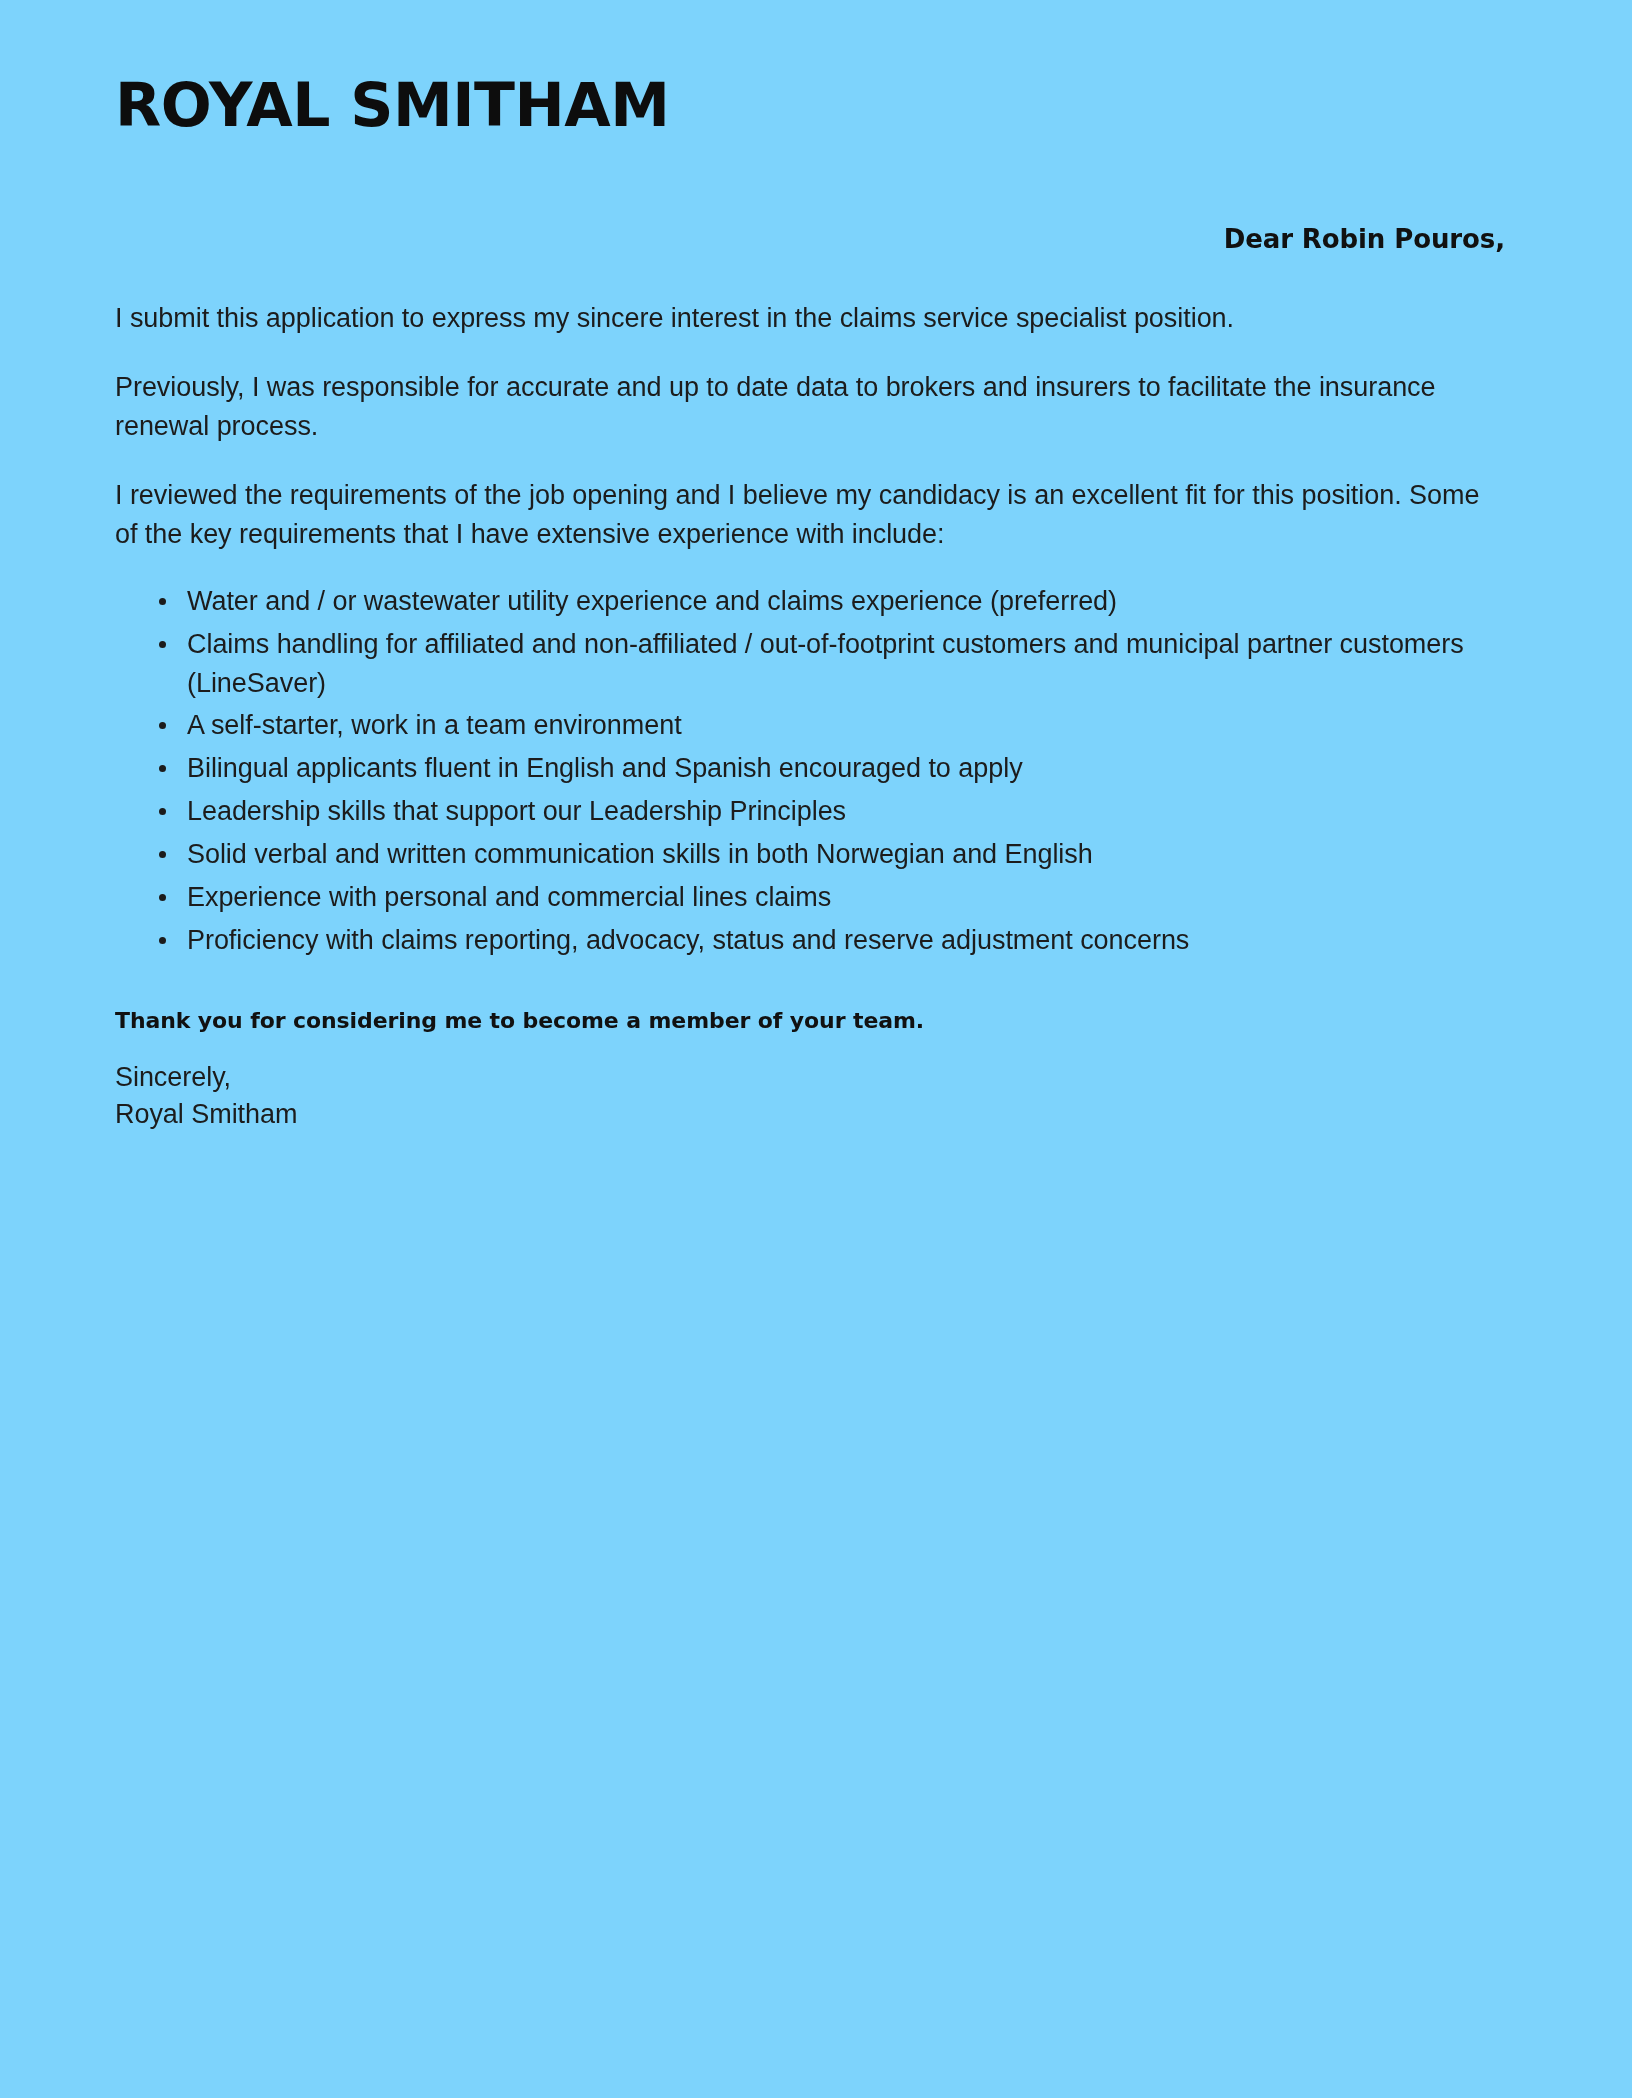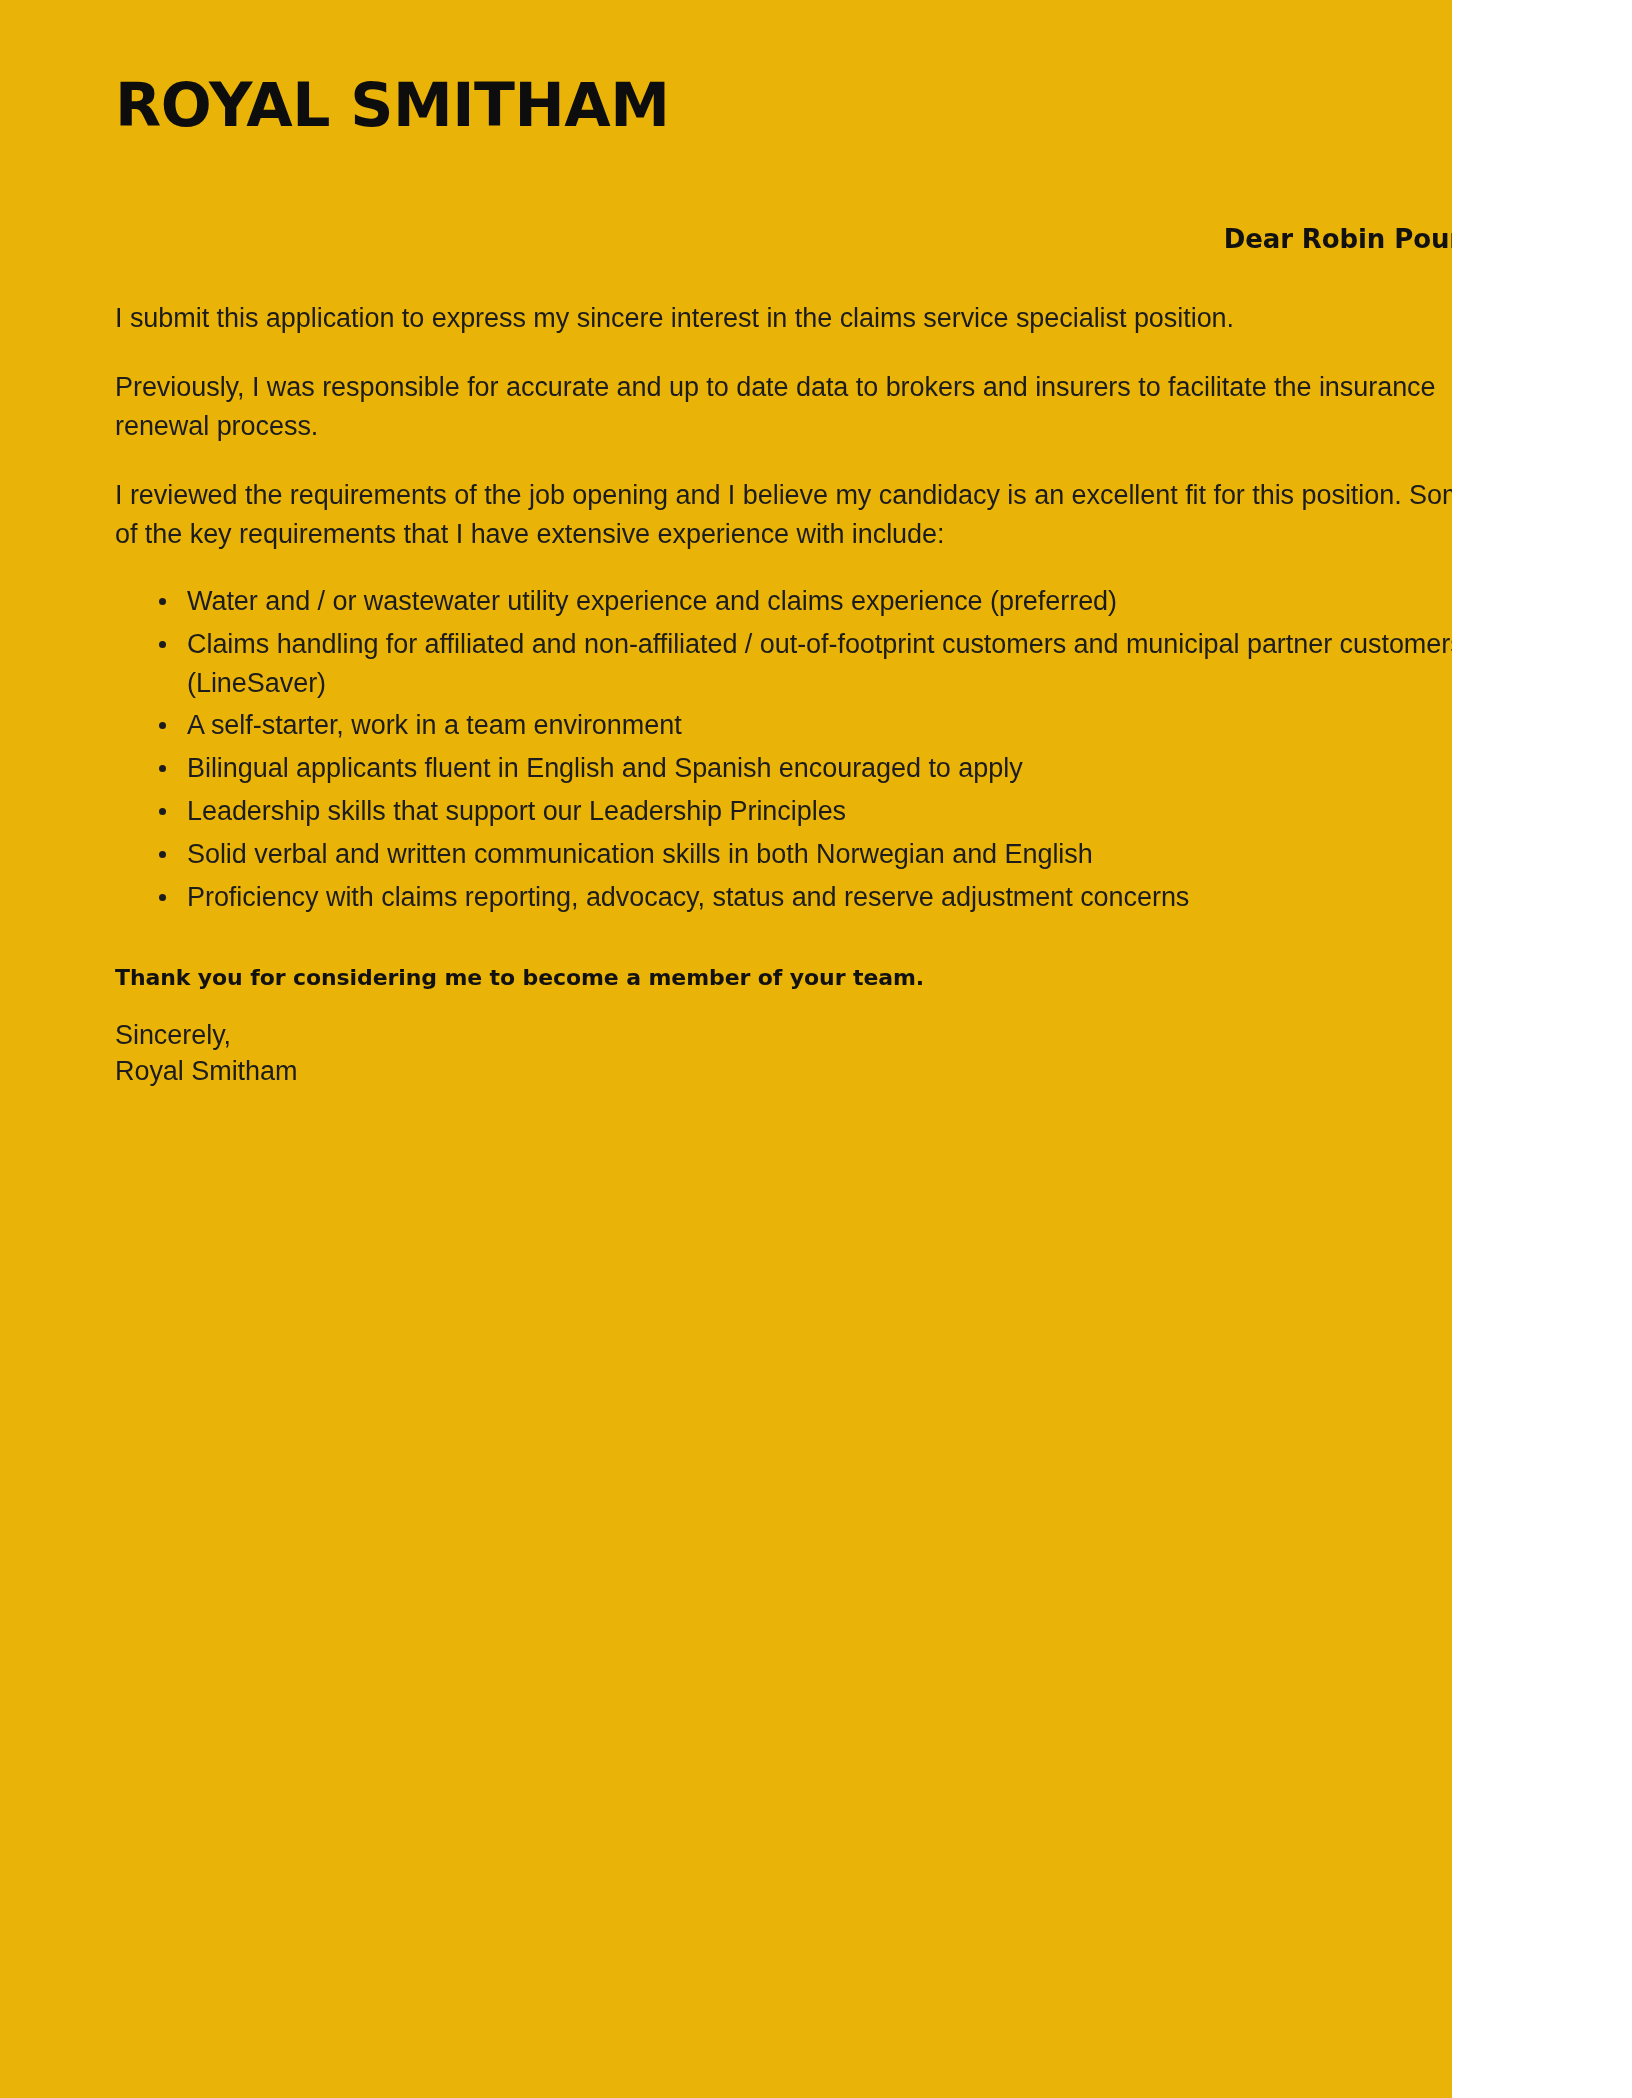--- a/index.html
+++ b/index.html
@@ -8,23 +8,23 @@
     padding: 0;
     background: #ffffff;
   }
   body {
     font-family: "Liberation Sans", "DejaVu Sans", sans-serif;
     color: #1a1a1a;
     -webkit-font-smoothing: antialiased;
   }
   .page {
     position: relative;
-    width: 1452px;
+    width: 1632px;
     height: 2098px;
-    background: #eab308;
+    background: #7dd3fc;
     box-sizing: border-box;
     padding: 70px 130px 0 115px;
     overflow: hidden;
   }
   .letter {
     width: 1390px;
   }
 
   
   .header {
@@ -142,20 +142,21 @@
 
       <p class="para tight">I reviewed the requirements of the job opening and I believe my candidacy is an excellent fit for this position. Some of the key requirements that I have extensive experience with include:</p>
 
       <ul class="requirements">
         <li>Water and / or wastewater utility experience and claims experience (preferred)</li>
         <li>Claims handling for affiliated and non-affiliated / out-of-footprint customers and municipal partner customers (LineSaver)</li>
         <li>A self-starter, work in a team environment</li>
         <li>Bilingual applicants fluent in English and Spanish encouraged to apply</li>
         <li>Leadership skills that support our Leadership Principles</li>
         <li>Solid verbal and written communication skills in both Norwegian and English</li>
+        <li>Experience with personal and commercial lines claims</li>
         <li>Proficiency with claims reporting, advocacy, status and reserve adjustment concerns</li>
       </ul>
 
       <div class="closing">Thank you for considering me to become a member of your team.</div>
 
       <div class="signoff">
         <span class="line">Sincerely,</span>
         <span class="line">Royal Smitham</span>
       </div>
 

